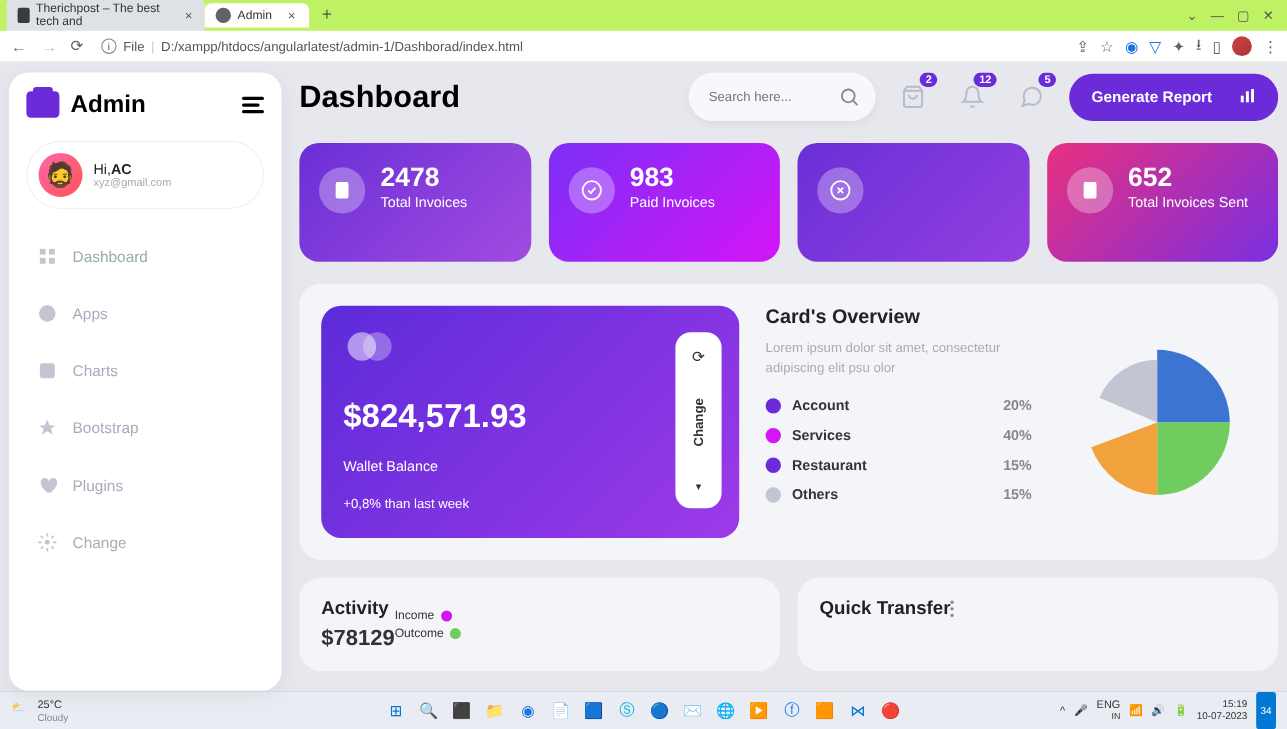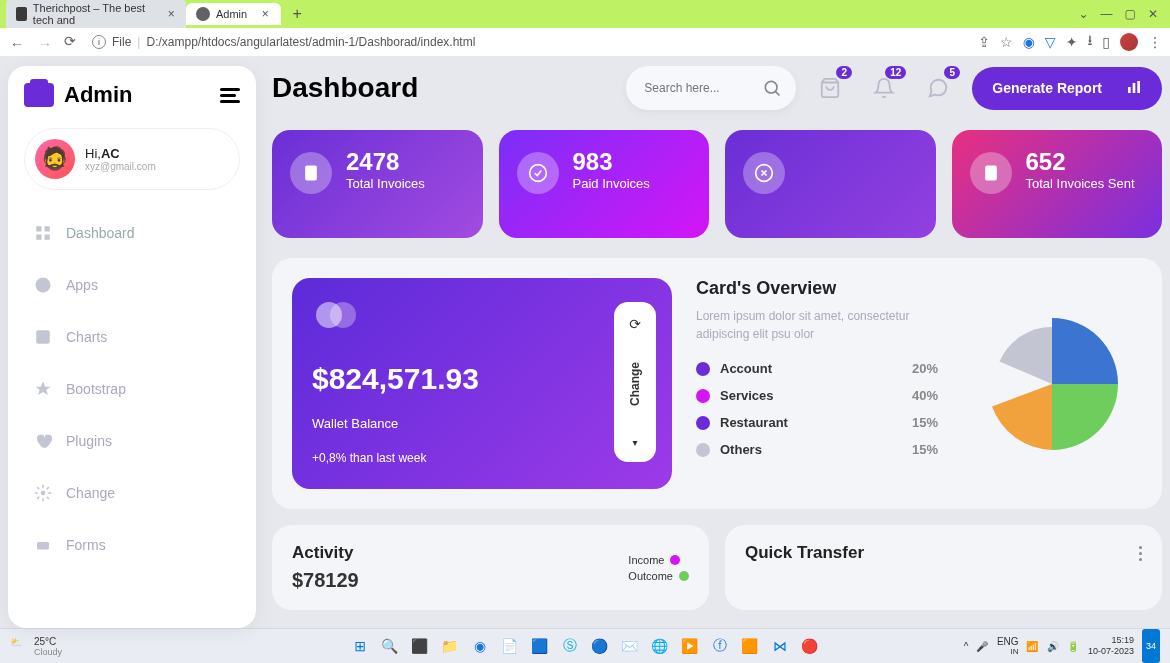--- a/index.html
+++ b/index.html
@@ -78,21 +78,21 @@
 .ov-desc{font-size:12px;color:#aab;margin-bottom:18px;line-height:1.5}
 .ov-list{display:flex;flex-direction:column;gap:12px}
 .ov-row{display:flex;align-items:center;gap:10px;font-size:13px}
 .ov-dot{width:14px;height:14px;border-radius:50%}
 .ov-name{color:#333;font-weight:600;flex:1}
 .ov-pct{color:#888;font-weight:600}
 .pie-wrap{width:180px;display:flex;align-items:center;justify-content:center}
 .pie{width:150px;height:150px;position:relative}
 .bottom-row{display:flex;gap:16px}
 .bottom-card{flex:1;background:#f4f5f9;border-radius:20px;padding:18px 20px}
-.bc-head{display:flex;align-items:center;justify-content:space-between}
+.bc-head{display:flex;align-items:center;}
 .bc-title{font-size:17px;font-weight:800;color:#222}
 .legend{display:flex;flex-direction:column;gap:4px;font-size:11px;color:#333}
 .legend-row{display:flex;align-items:center;gap:6px}
 .legend-dot{width:10px;height:10px;border-radius:50%}
 .bc-amt{font-size:20px;font-weight:700;color:#333;margin-top:6px}
 .more-dots{display:flex;flex-direction:column;gap:3px}
 .more-dots span{width:3px;height:3px;background:#888;border-radius:50%}
 .taskbar{height:35px;background:#e9ecf2;display:flex;align-items:center;padding:0 10px;gap:6px;border-top:1px solid #d6d9e0}
 .tb-weather{display:flex;align-items:center;gap:6px;font-size:10px;color:#333;margin-right:auto}
 .tb-weather .wicon{width:18px;height:18px;color:#f7b733}
@@ -202,26 +202,20 @@
               <path d="M12 21s-8-6-8-12a5 5 0 0110-1 5 5 0 0110 1c0 6-8 12-8 12z"></path>
             </svg></span>
         <span>Plugins</span>
       </div>
       <div class="nav-item">
         <span class="nav-icon"><svg viewBox="0 0 24 24" fill="currentColor">
               <circle cx="12" cy="12" r="3"></circle>
               <path d="M12 1v4M12 19v4M4.2 4.2l2.8 2.8M17 17l2.8 2.8M1 12h4M19 12h4M4.2 19.8L7 17M17 7l2.8-2.8" stroke="currentColor" stroke-width="2"></path>
             </svg></span>
         <span>Change</span>
-      </div>
-      <div class="nav-item">
-        <span class="nav-icon"><svg viewBox="0 0 24 24" fill="currentColor">
-              <rect x="4" y="8" width="16" height="10" rx="2"></rect>
-            </svg></span>
-        <span>Forms</span>
       </div>
     </div>
   </aside>
 
   <main class="main">
     <div class="topbar">
       <h1 class="page-title">Dashboard</h1>
       <div class="spacer"></div>
       <div class="search">
         <input placeholder="Search here..." style="">

